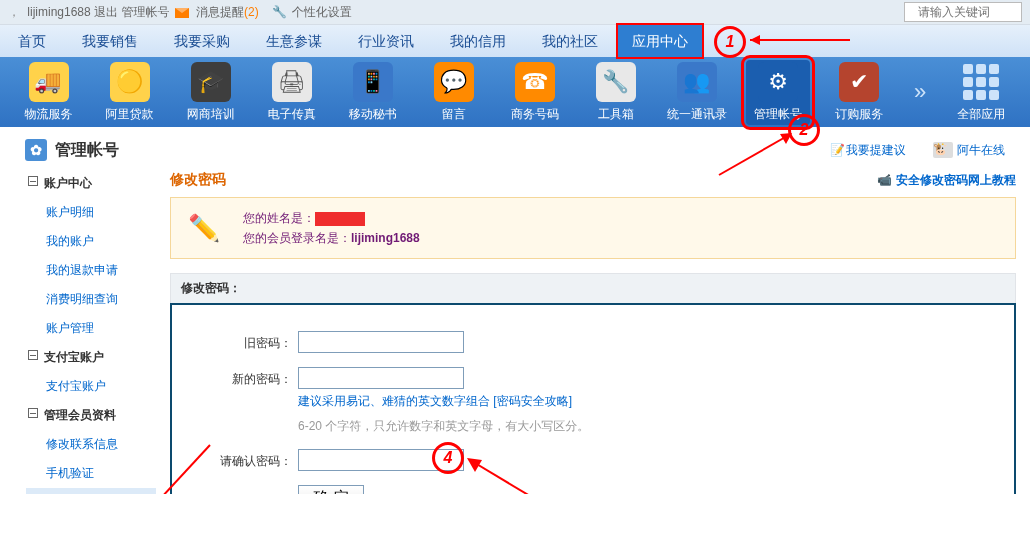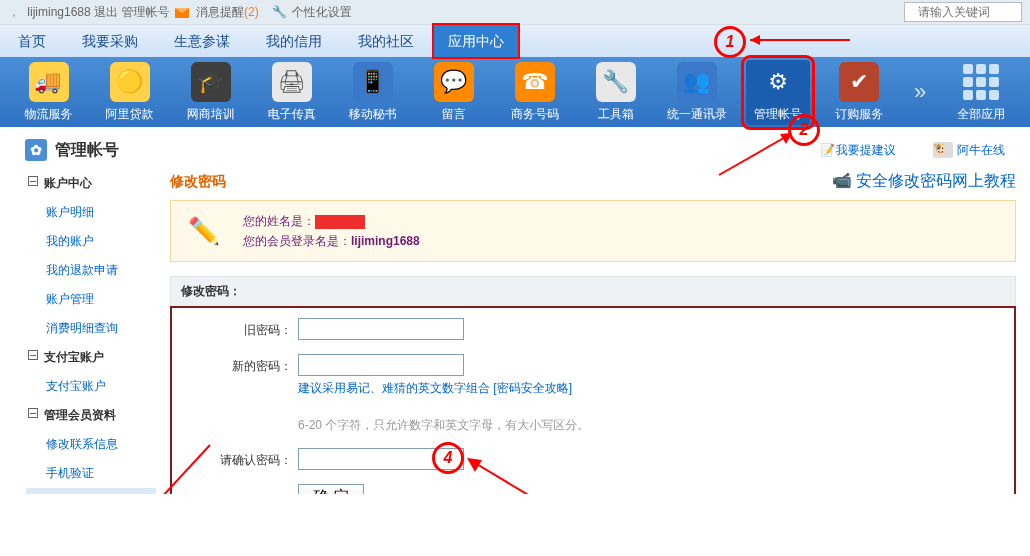--- a/index.html
+++ b/index.html
@@ -18,46 +18,46 @@
 .toolbar{background:linear-gradient(#4a8fd6,#2f72c3);height:70px;display:flex;align-items:center;justify-content:space-around;padding:0 10px;gap:4px}
 .tool{color:#fff;text-align:center;width:64px;font-size:12px;cursor:pointer;position:relative}
 .tool-icon{width:40px;height:40px;margin:0 auto 4px;border-radius:6px;display:flex;align-items:center;justify-content:center;font-size:22px}
 .tool.active{background:#1b5eaf;border-radius:4px;padding:2px 0}
 .tool.active-border{outline:3px solid red;outline-offset:2px}
 .dots-grid{display:grid;grid-template-columns:repeat(3,10px);gap:3px;justify-content:center}
 .dots-grid span{width:10px;height:10px;background:#cde3fa;border-radius:2px}
 .sub-header{display:flex;justify-content:space-between;align-items:center;padding:12px 25px 8px}
 .sub-title{display:flex;align-items:center;font-size:16px;font-weight:bold}
 .gear-box{width:22px;height:22px;background:#4a8fd6;border-radius:3px;margin-right:8px;display:flex;align-items:center;justify-content:center;color:#fff;font-size:14px}
-.sub-links a{margin-left:34px;color:#06c}
+.sub-links a{margin-left:24px;color:#06c}
 .bull-img{display:inline-block;width:20px;height:16px;background:#ddd;border-radius:2px;margin-right:4px;vertical-align:middle}
 .main{display:flex;padding:0 14px 0 26px;gap:14px}
 .sidebar{width:130px;flex:none}
 .sb-group{margin-bottom:6px}
 .sb-head{font-weight:bold;color:#333;margin:6px 0 6px 2px;cursor:pointer}
 .sb-head:before{content:"";display:inline-block;width:8px;height:8px;border:1px solid #666;margin-right:6px;vertical-align:1px;background:linear-gradient(#fff,#fff) center/6px 1px no-repeat,linear-gradient(#fff,#fff) center/1px 6px no-repeat;background-color:#fff}
 .sb-head.open:before{background:linear-gradient(#666,#666) center/6px 1px no-repeat #fff}
 .sb-item{padding:6px 0 6px 20px;color:#06c;cursor:pointer}
 .sb-item.active{background:#dceaf8;color:#06c;font-weight:bold}
 .content{flex:1}
 .page-title{font-size:14px;font-weight:bold;color:#dd6500;margin:2px 0 8px;display:flex;justify-content:space-between;align-items:center}
-.help-link{font-size:16px;font-weight:normal;color:#06c}
+.help-link{font-size:12px;font-weight:bold;color:#06c}
 .cam-icon{color:#3b7fc4;margin-right:4px}
 .info-box{border:1px solid #f5d79a;background:#fff9ea;padding:10px 14px;display:flex;align-items:center;gap:18px;margin-bottom:14px}
 .pencil-icon{width:40px;height:40px;display:flex;align-items:center;justify-content:center;font-size:26px;color:#d48a1e}
 .info-lines{color:#701a75;line-height:20px}
 .info-lines b{font-family:Arial}
 .red-block{display:inline-block;width:50px;height:14px;background:#ef2d2d;vertical-align:middle}
 .section-head{background:#eef2f5;font-weight:bold;padding:6px 10px;border:1px solid #e1e4e8;color:#333}
-.form-wrap{border:2px solid #7f1d1d;margin-top:-1px;padding:10px 0 16px}
+.form-wrap{border:2px solid #0c4a6e;margin-top:-1px;padding:26px 0 16px}
 .form-row{display:flex;align-items:flex-start;margin-bottom:14px}
 .form-label{width:120px;text-align:right;padding-right:6px;padding-top:4px;color:#333}
 .form-input input{width:160px;height:20px;border:1px solid #7f9db9;padding:0 2px}
 .hint{color:#06c;margin-top:4px}
-.hint2{color:#999;margin-top:20px}
+.hint2{color:#999;margin-top:8px}
 .btn-ok{border:1px solid #7f9db9;background:linear-gradient(#fff,#e8e8e8);padding:2px 14px;cursor:pointer;font-size:16px}
 .circle-badge{position:absolute;border:3px solid red;border-radius:50%;width:26px;height:26px;color:red;font-size:16px;font-style:italic;font-weight:bold;display:flex;align-items:center;justify-content:center;background:transparent;pointer-events:none}
 .arrow-svg{position:absolute;pointer-events:none}
 .container{position:relative}
 .section-head.bottom{margin-top:20px}
 </style>
 </head>
 <body>
 
 <div class="container" style="width:1030px;height:494px;overflow:hidden">
@@ -72,22 +72,24 @@
     <a>消息提醒</a><span style="color:#ff7e00">(2)</span>
     &nbsp;&nbsp;<span class="wrench">🔧</span><a>个性化设置</a>
   </div>
   <div class="top-search">
     <input type="text" placeholder="请输入关键词" style="">
   </div>
 </div>
 
 <div class="nav">
   <div class="nav-item">首页</div>
+  <div class="nav-item">我要销售</div>
   <div class="nav-item">我要采购</div>
   <div class="nav-item">生意参谋</div>
+  <div class="nav-item">行业资讯</div>
   <div class="nav-item">我的信用</div>
   <div class="nav-item">我的社区</div>
   <div class="nav-item active nav-highlight">应用中心</div>
 </div>
 
 <div class="toolbar">
   <div class="tool"><div class="tool-icon" style="background:#ffd24a">🚚</div><span>物流服务</span></div>
   <div class="tool"><div class="tool-icon" style="background:#ffd24a">🟡</div><span>阿里贷款</span></div>
   <div class="tool"><div class="tool-icon" style="background:#3e3e3e;color:#ffb54a">🎓</div><span>网商培训</span></div>
   <div class="tool"><div class="tool-icon" style="background:#e8e8e8;color:#555">🖨</div><span>电子传真</span></div>
@@ -125,22 +127,22 @@
   </div>
 </div>
 
 <div class="main">
   <div class="sidebar">
     <div class="sb-group">
       <div class="sb-head open">账户中心</div>
       <div class="sb-item">账户明细</div>
       <div class="sb-item">我的账户</div>
       <div class="sb-item">我的退款申请</div>
+      <div class="sb-item">消费明细查询</div>
       <div class="sb-item">账户管理</div>
-      <div class="sb-item">消费明细查询</div>
     </div>
     <div class="sb-group">
       <div class="sb-head open">支付宝账户</div>
       <div class="sb-item">支付宝账户</div>
     </div>
     <div class="sb-group">
       <div class="sb-head open">管理会员资料</div>
       <div class="sb-item">修改联系信息</div>
       <div class="sb-item">手机验证</div>
       <div class="sb-item active">修改密码</div>

